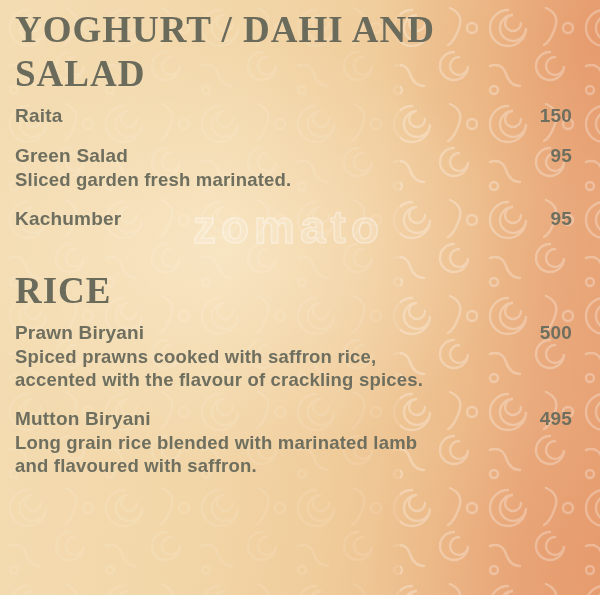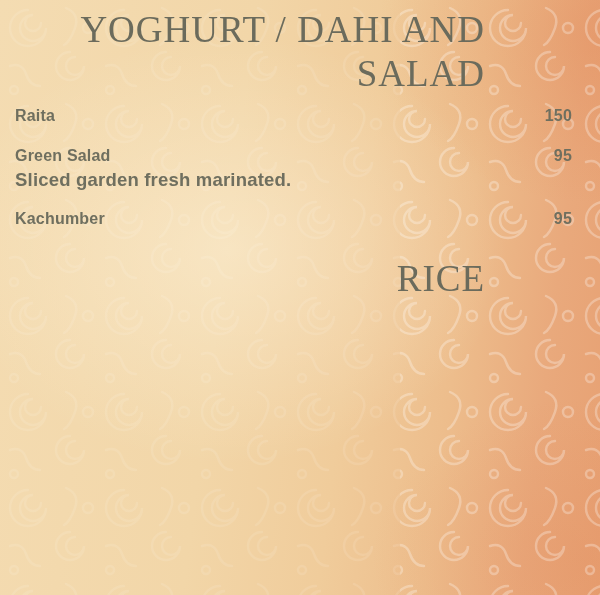--- a/index.html
+++ b/index.html
@@ -33,36 +33,35 @@
     user-select: none;
   }
   .menu {
     position: absolute;
     left: 0; top: 0; right: 0; bottom: 0;
     padding: 8px 28px 0 15px;
   }
   .section-title {
     margin: 0 0 8px 0;
     font-family: "Liberation Serif", serif;
-    font-weight: 400;
+    font-weight: 700;
     font-size: 37px;
     line-height: 44px;
     letter-spacing: 1px;
     color: #6b6b5c;
     width: 470px;
-    text-align: right;
   }
-  .section-title.second { margin-top: 26px; }
+  .section-title.second { margin-top: 38px; }
   .item { margin-bottom: 16px; }
   .item-row {
     display: flex;
     justify-content: space-between;
     align-items: baseline;
     font-weight: bold;
-    font-size: 16px;
+    font-size: 19px;
     line-height: 24px;
     letter-spacing: 0.2px;
     color: #6f6f5f;
   }
   .item-name { }
   .item-price { text-align: right; }
   .item-desc {
     font-weight: bold;
     font-size: 18.5px;
     line-height: 23px;
@@ -86,20 +85,21 @@
           <path d="M10 66 q12 -4 16 8 t14 12"></path>
           <circle cx="88" cy="28" r="5"></circle>
           <circle cx="14" cy="90" r="4"></circle>
         </g>
       </pattern>
     </defs>
     <rect x="0" y="0" width="600" height="595" fill="url(#swirl)" opacity="0.10"></rect>
     <rect x="400" y="0" width="200" height="595" fill="url(#swirl)" opacity="0.20"></rect>
   </svg>
 
+  <div class="watermark">zomato</div>
 
   <div class="menu">
 
     <h1 class="section-title">YOGHURT / DAHI AND SALAD</h1>
 
     <div class="item">
       <div class="item-row">
         <span class="item-name">Raita</span>
         <span class="item-price">150</span>
       </div>
@@ -115,16 +115,32 @@
 
     <div class="item">
       <div class="item-row">
         <span class="item-name">Kachumber</span>
         <span class="item-price">95</span>
       </div>
     </div>
 
     <h1 class="section-title second">RICE</h1>
 
+    <div class="item">
+      <div class="item-row">
+        <span class="item-name">Prawn Biryani</span>
+        <span class="item-price">500</span>
+      </div>
+      <div class="item-desc">Spiced prawns cooked with saffron rice,
+accented with the flavour of crackling spices.</div>
+    </div>
 
+    <div class="item">
+      <div class="item-row">
+        <span class="item-name">Mutton Biryani</span>
+        <span class="item-price">495</span>
+      </div>
+      <div class="item-desc">Long grain rice blended with marinated lamb
+and flavoured with saffron.</div>
+    </div>
 
   </div>
 </div>
 
 </body></html>

